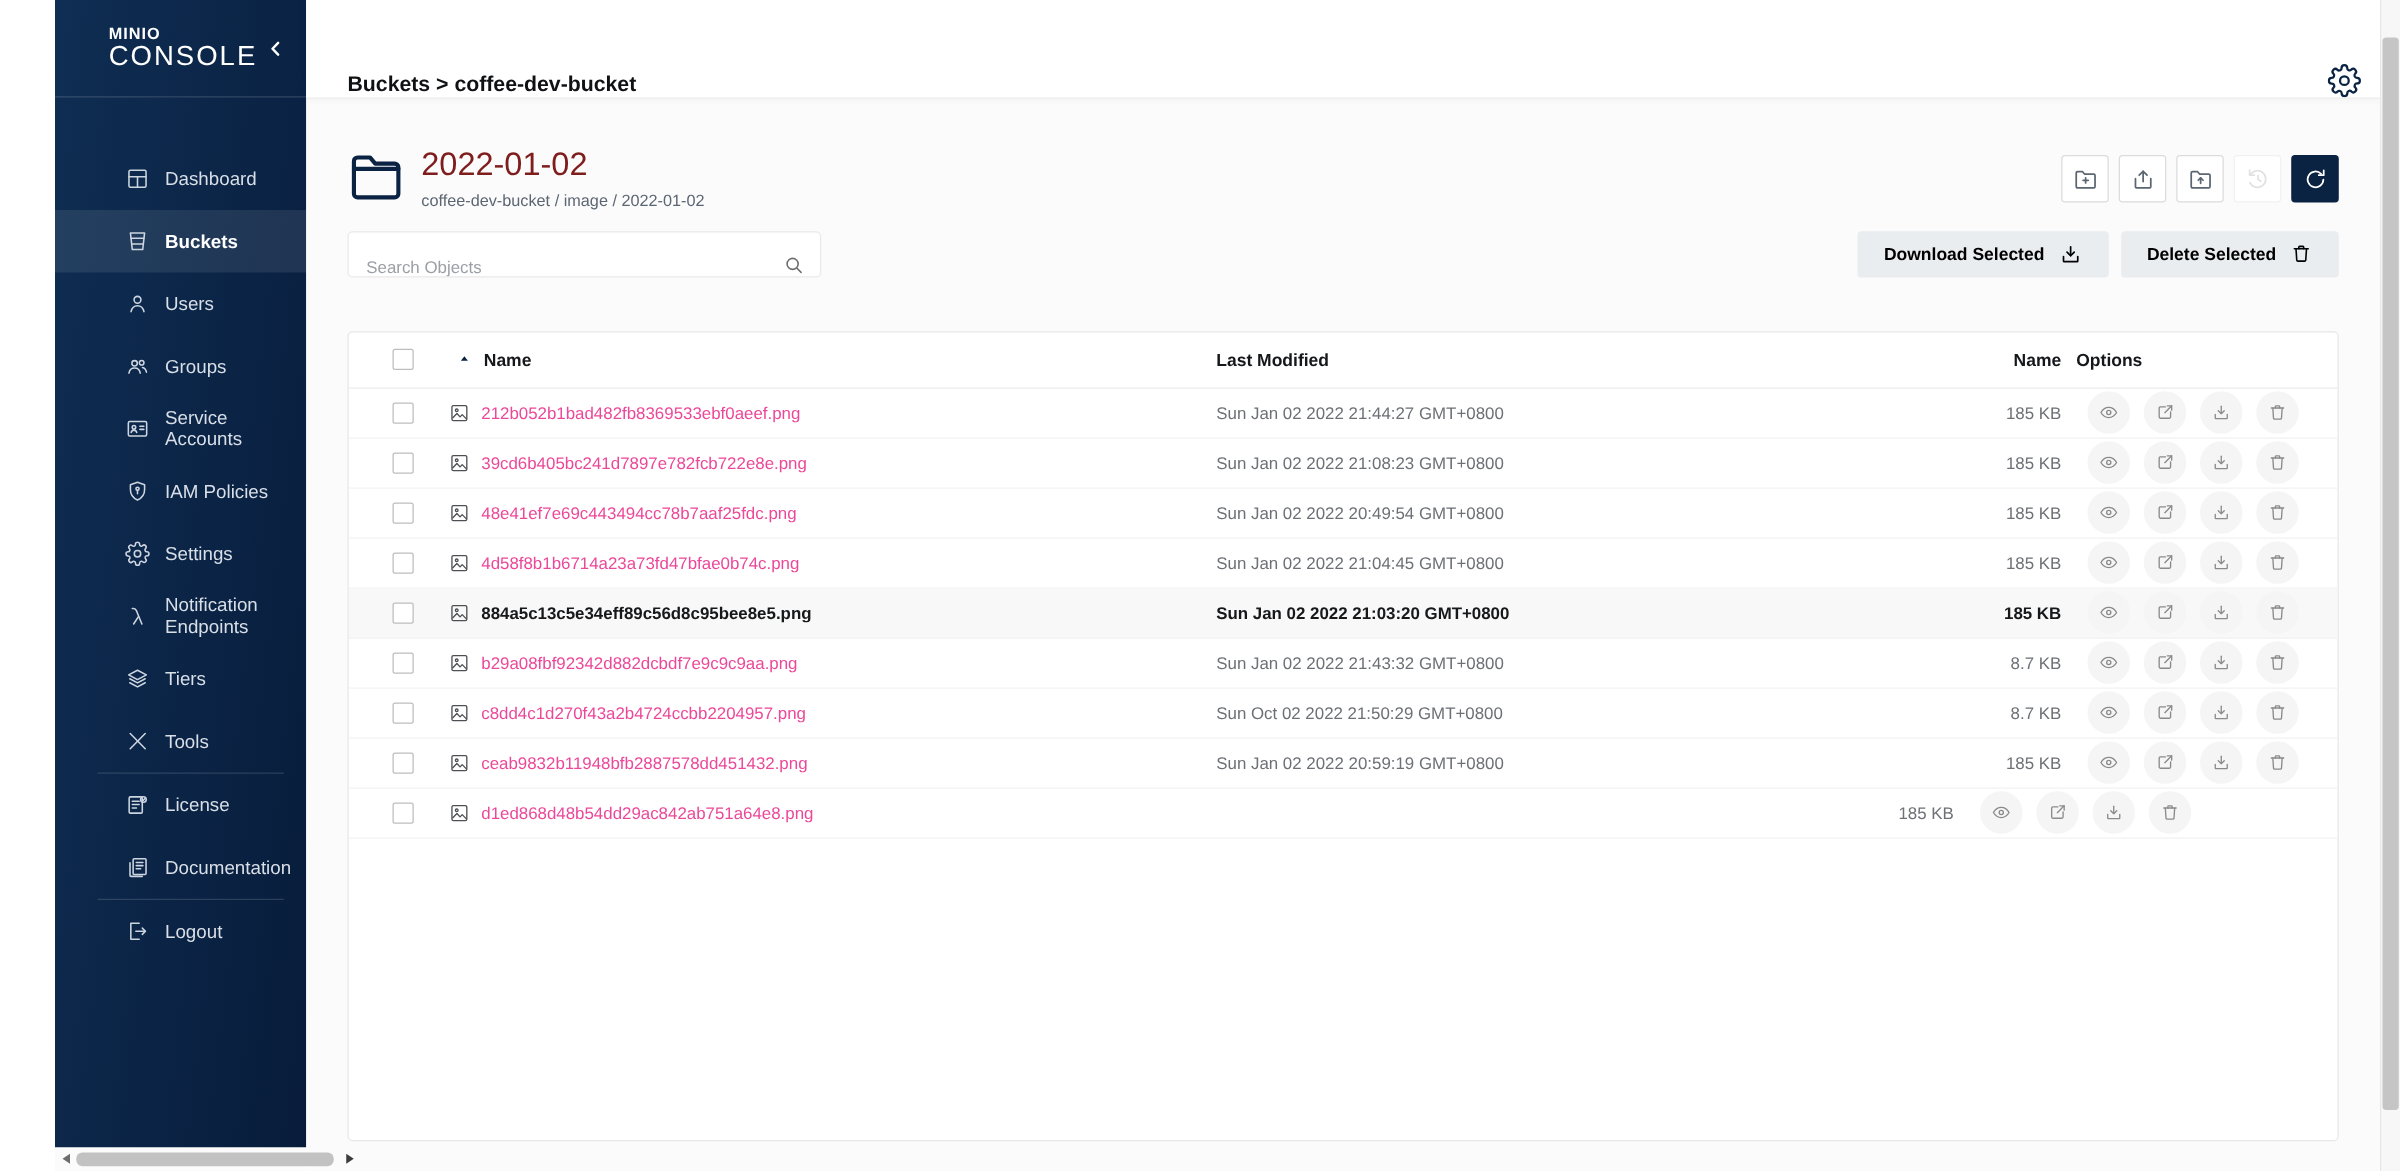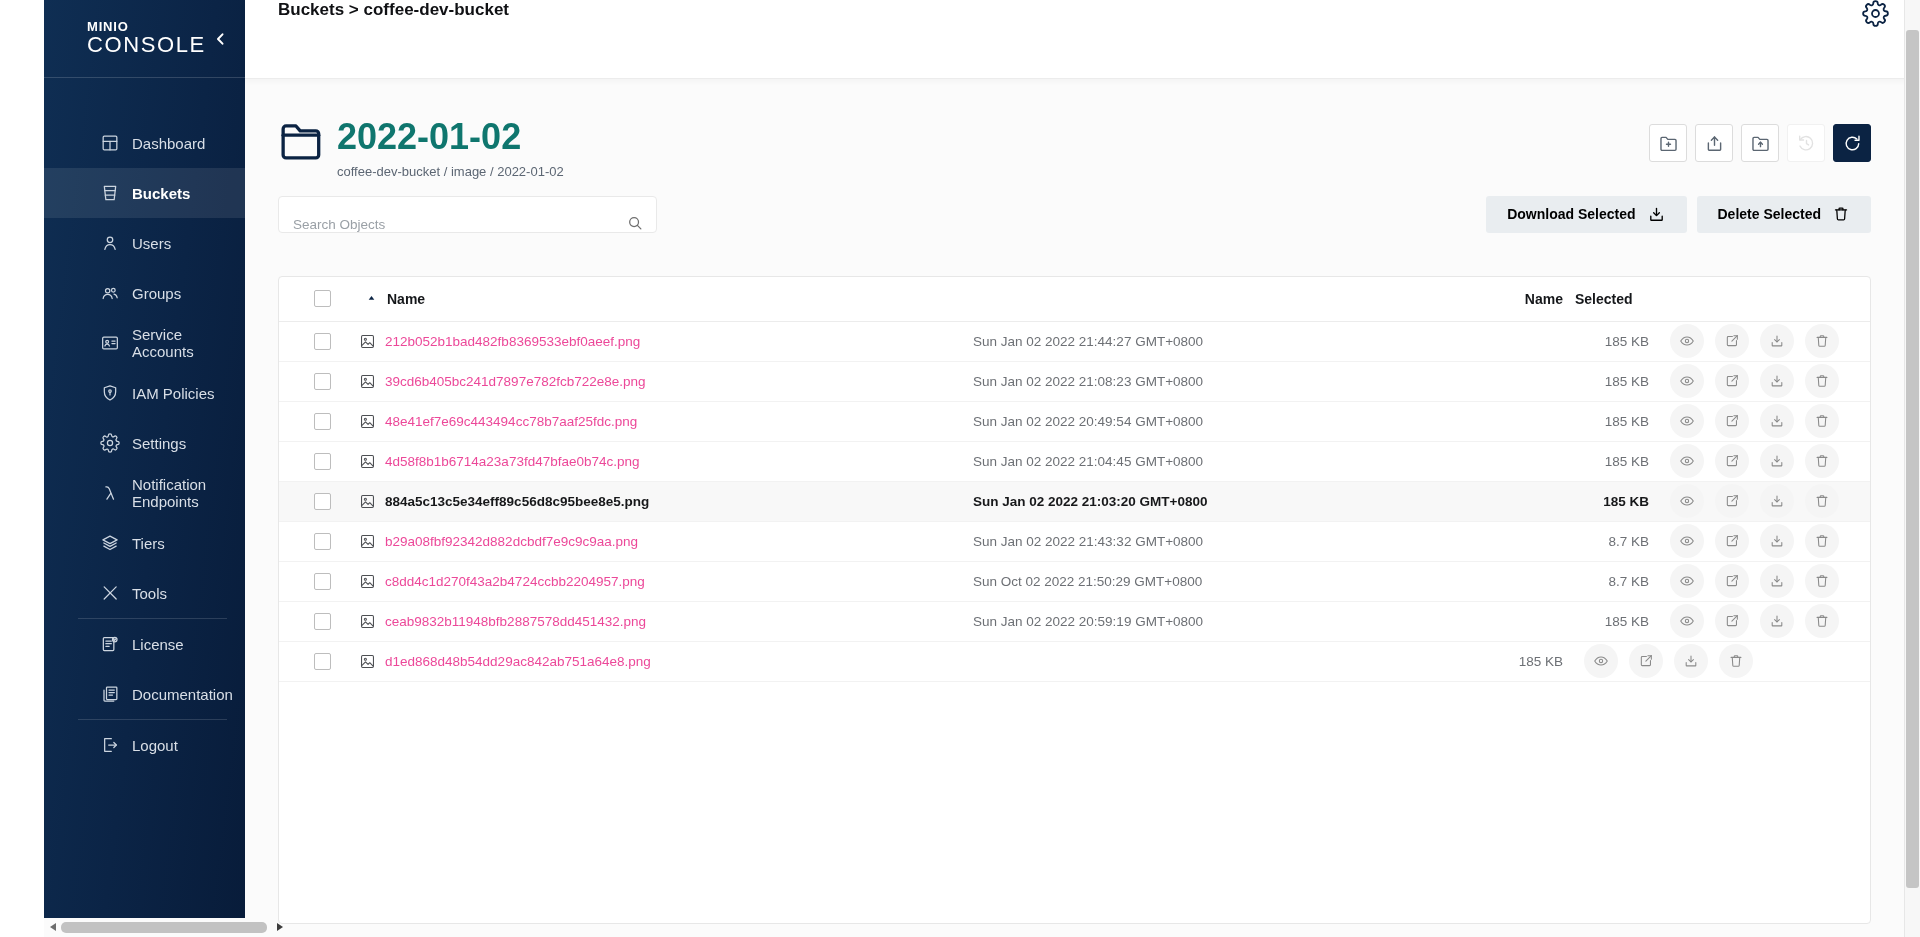--- a/index.html
+++ b/index.html
@@ -27,30 +27,30 @@
   .nav-item.selected { background:rgba(255,255,255,.09); font-weight:bold; color:#fff; }
   .nav-icon { width:22px; height:22px; flex:none; display:flex; align-items:center; justify-content:center; color:#ccd5e0; }
   .nav-divider { height:1px; background:rgba(255,255,255,.14); margin:0 18px 0 34px; }
   .side-hscroll { height:19px; flex:none; background:#fbfbfb; position:relative; }
   .h-thumb { position:absolute; left:17px; top:4px; width:206px; height:11px; background:#c2c2c2; border-radius:5px; }
   .h-arrow { position:absolute; top:5px; width:0; height:0; border-top:4.5px solid transparent; border-bottom:4.5px solid transparent; }
   .h-arrow.left  { left:6px;  border-right:6px solid #6d6d6d; }
   .h-arrow.right { left:233px; border-left:6px solid #3c3c3c; }
   
   .main { flex:1; min-width:0; display:flex; flex-direction:column; background:#fbfbfb; }
-  .topbar { height:78px; flex:none; background:#fff; display:flex; align-items:flex-start;
+  .topbar { height:78px; flex:none; background:#fff; display:flex; align-items:flex-end;
     justify-content:space-between; padding:0 27px 0 33px; box-shadow:0 1px 0 #ececec, 0 3px 6px rgba(0,0,0,.04); position:relative; z-index:2; }
   .breadcrumb { font-size:17px; font-weight:bold; color:#101114; }
   .gear-btn { background:none; border:none; color:#0b2343; cursor:pointer; display:flex; margin-right:4px; }
   .content { flex:1; padding:0 49px 0 33px; }
   
   .page-head { margin-top:39px; display:flex; align-items:flex-start; }
   .folder-big { color:#0b2343; margin-top:2px; }
   .titles { margin-left:15px; }
-  .page-title { font-size:36px; font-weight:bold; color:#0f766e; line-height:1.1; }
+  .page-title { font-size:26px; font-weight:normal; color:#7f1d1d; line-height:1.1; }
   .page-path { font-size:13px; color:#5c6673; margin-top:7px; }
   .head-actions { margin-left:auto; display:flex; gap:8px; margin-top:7px; }
   .icon-btn { width:38px; height:38px; border:1px solid #dcdcdc; border-radius:3px; background:#fff;
     color:#5b6672; display:flex; align-items:center; justify-content:center; cursor:pointer; padding:0; }
   .icon-btn.disabled { border-color:#f1f1f1; color:#e2e2e2; cursor:default; }
   .icon-btn.primary { background:#0b2343; border-color:#0b2343; color:#fff; }
   .icon-btn > span { display:flex; }
   
   .filter-row { margin-top:17px; display:flex; align-items:center; justify-content:space-between; }
   .search-box { width:379px; height:37px; background:#fff; border:1px solid #e9e9e9; border-radius:4px;
@@ -361,22 +361,23 @@
             <span class="checkbox"></span>
           </div>
         <div class="cell name head-name">
           <span class="sort-tri" id="sort-ic">
               <svg width="13" height="13" viewBox="0 0 24 24" fill="none" stroke="currentColor" stroke-width="1.6" stroke-linecap="round" stroke-linejoin="round">
                 <path d="M12 7.2l5.2 7H6.8z" fill="currentColor" stroke="none"></path>
               </svg>
             </span>
           <span>Name</span>
         </div>
+        <div class="cell modified" style="font-weight:bold;color:#15171a;font-size:14px">Last Modified</div>
         <div class="cell size head-size" style="font-weight:bold;color:#15171a;font-size:14px">Name</div>
-        <div class="cell head-options" style="font-weight:bold;color:#15171a;font-size:14px">Selected</div>
+        <div class="cell head-options" style="font-weight:bold;color:#15171a;font-size:14px">Options</div>
       </div>
       <div>
           <div class="t-row">
             <div class="cell check">
               <span class="checkbox"></span>
             </div>
             <div class="cell name">
               <span class="file-icon">
                 <svg width="17" height="17" viewBox="0 0 24 24" fill="none" stroke="currentColor" stroke-width="1.5" stroke-linecap="round" stroke-linejoin="round">
                   <rect x="3.6" y="3.6" width="16.8" height="16.8" rx="1.6"></rect>

